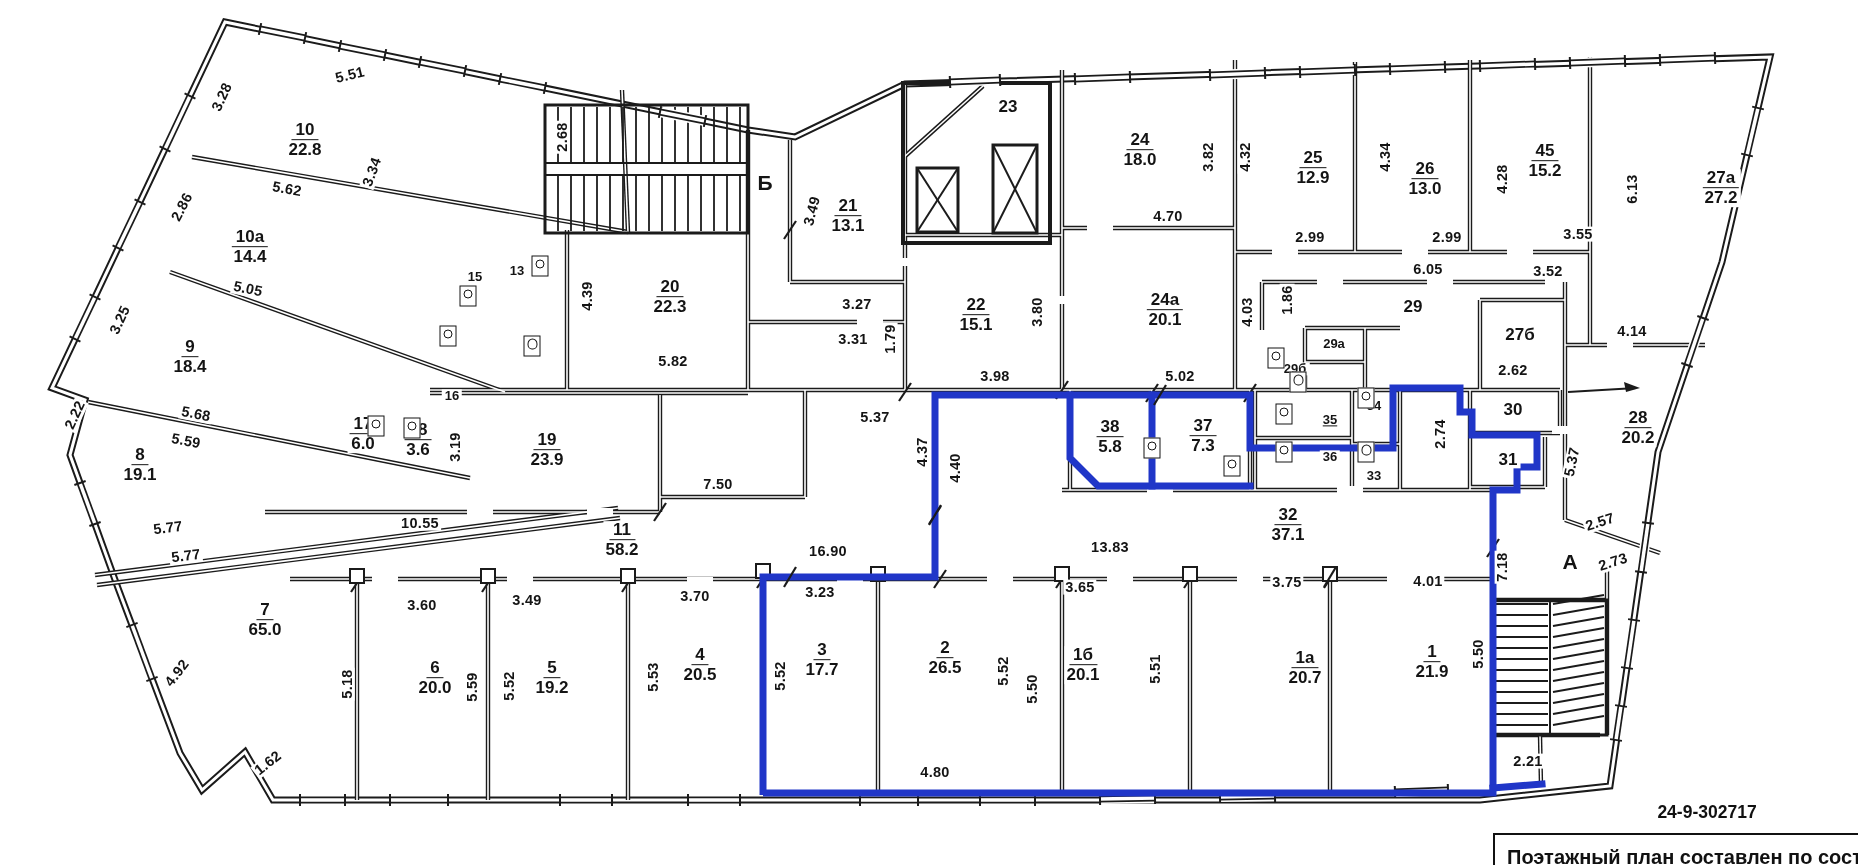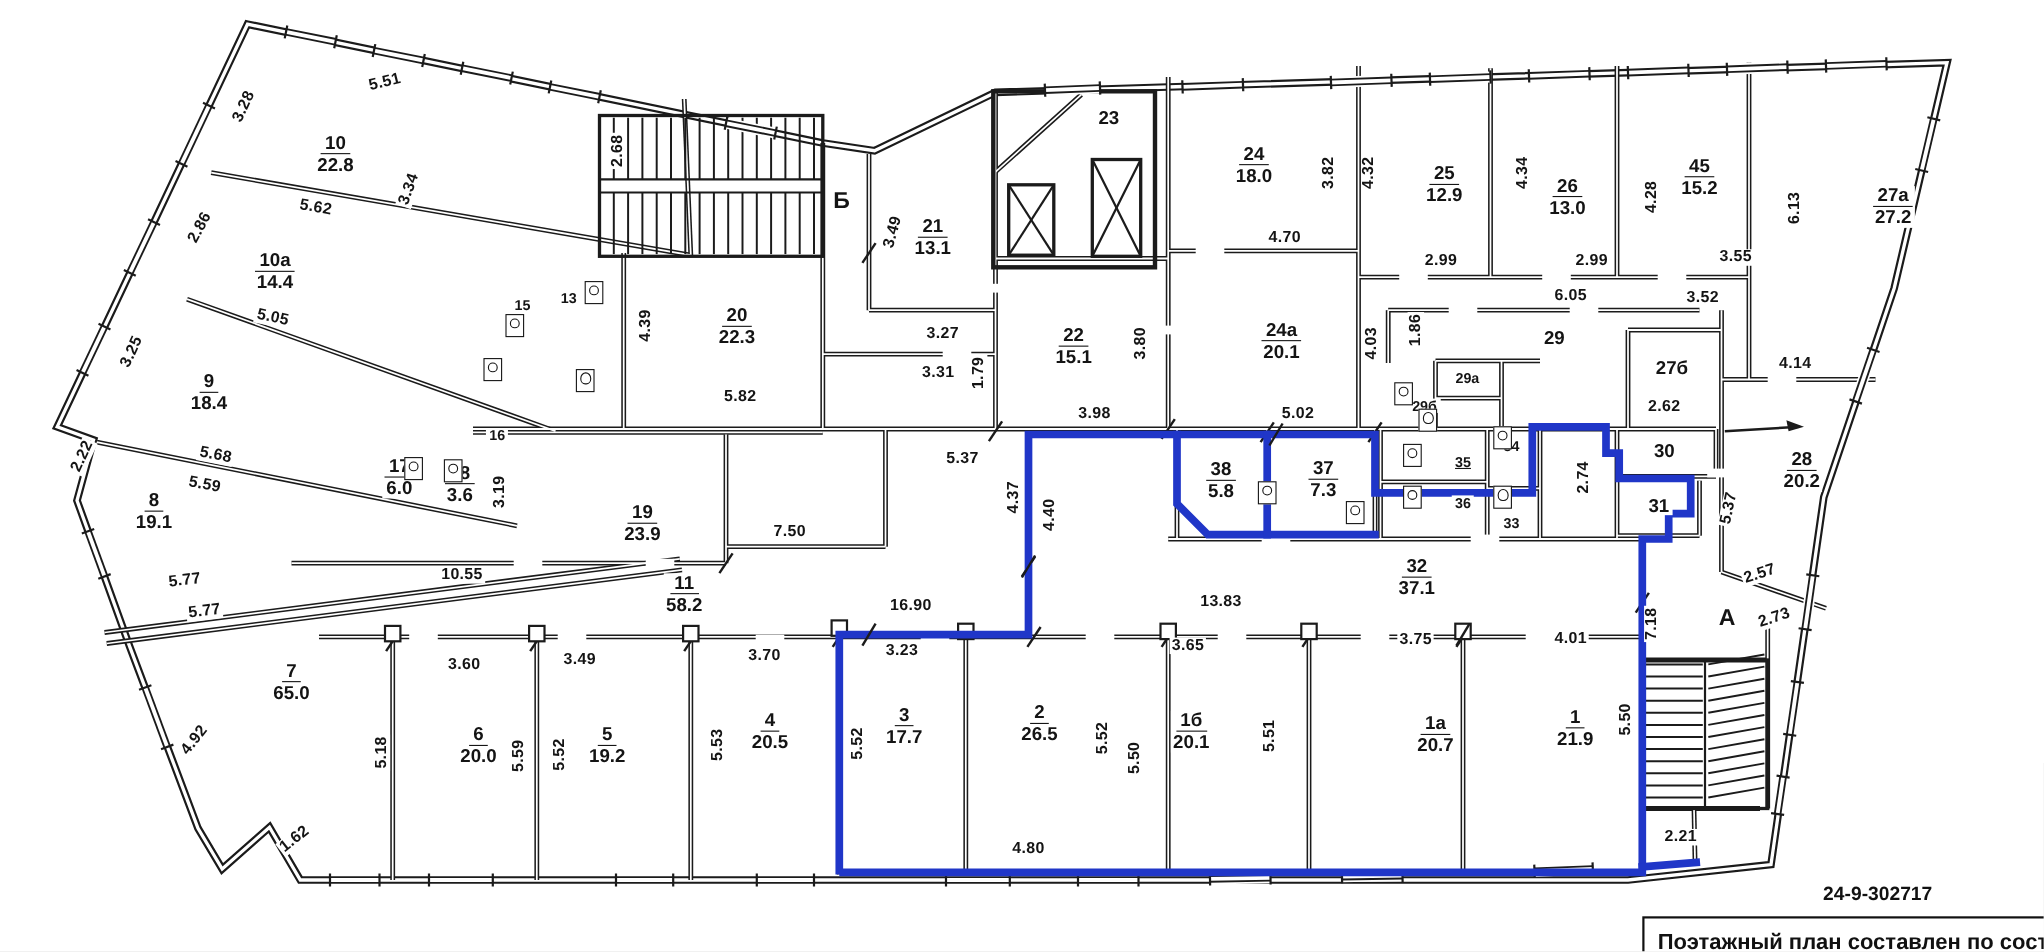--- a/index.html
+++ b/index.html
@@ -547,21 +547,21 @@
         <span class="ra">58.2</span>
       </div>
       <div class="room" style="left: 363px; top: 434px;">
         <span class="rn">17</span>
         <span class="ra">6.0</span>
       </div>
       <div class="room" style="left: 418px; top: 440px;">
         <span class="rn">18</span>
         <span class="ra">3.6</span>
       </div>
-      <div class="room" style="left: 547px; top: 476px; margin-left: 37px;">
+      <div class="room" style="left: 547px; top: 450px;">
         <span class="rn">19</span>
         <span class="ra">23.9</span>
       </div>
       <div class="room" style="left: 670px; top: 297px;">
         <span class="rn">20</span>
         <span class="ra">22.3</span>
       </div>
       <div class="room" style="left: 848px; top: 216px;">
         <span class="rn">21</span>
         <span class="ra">13.1</span>

